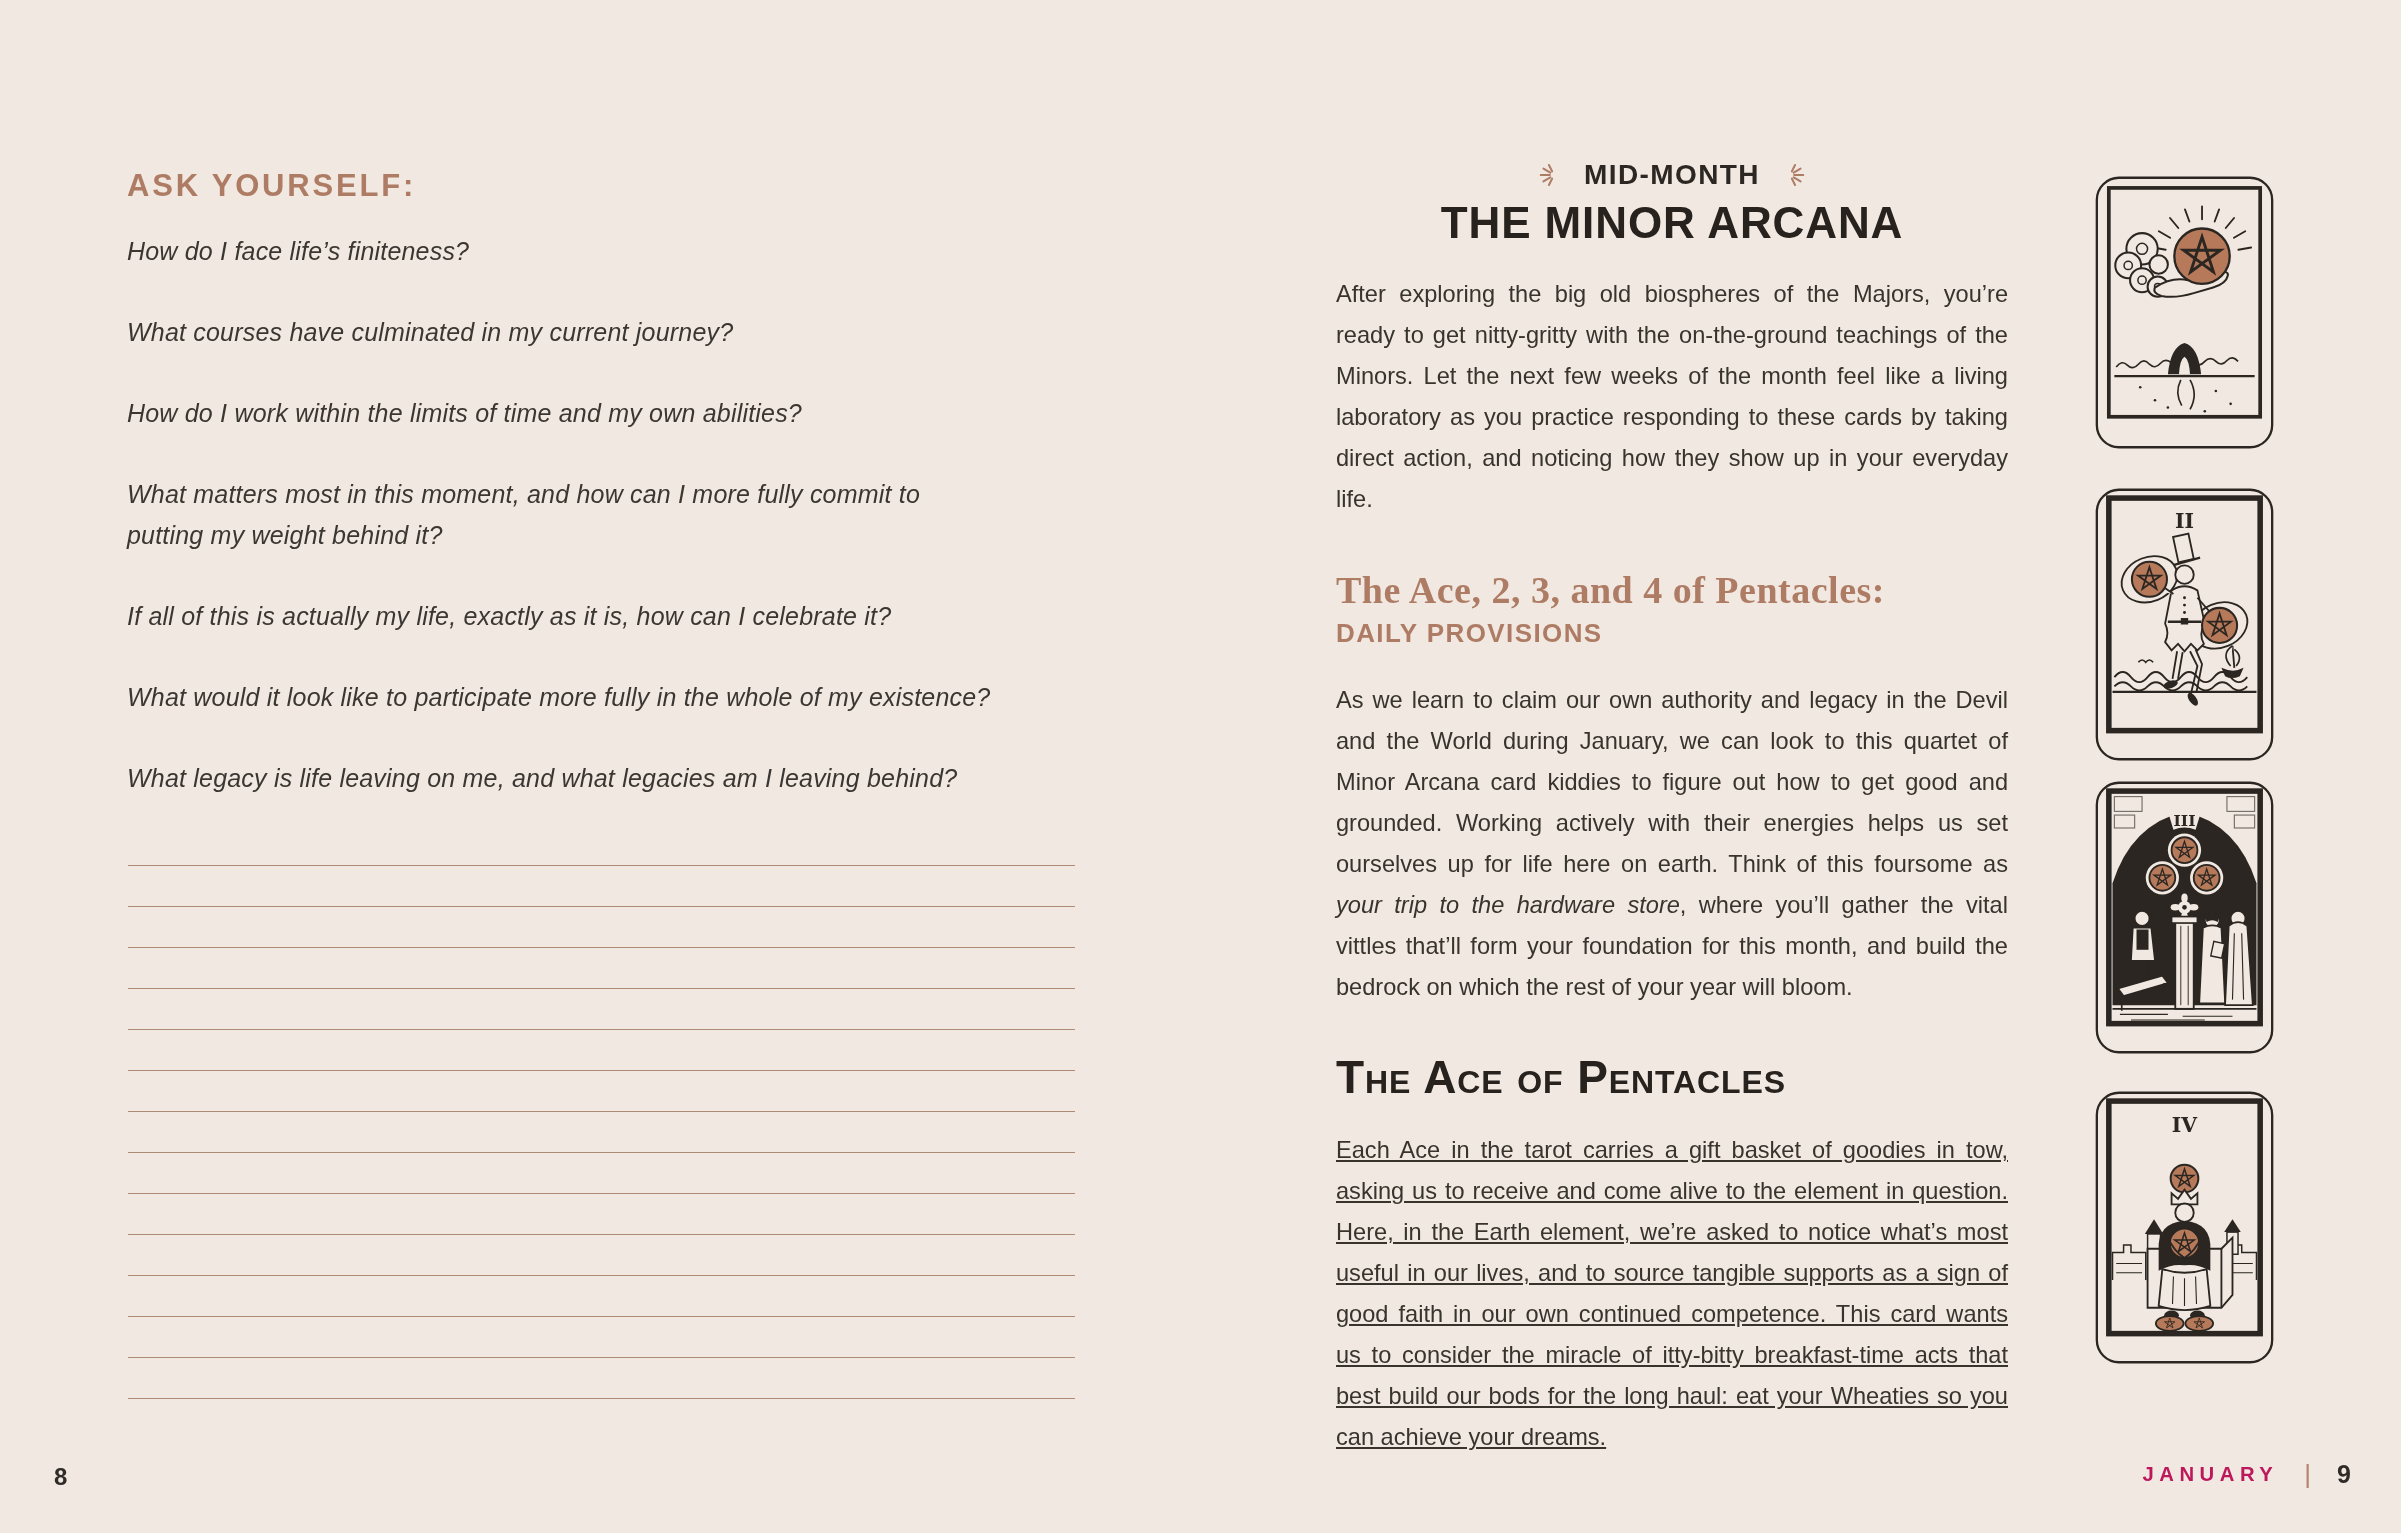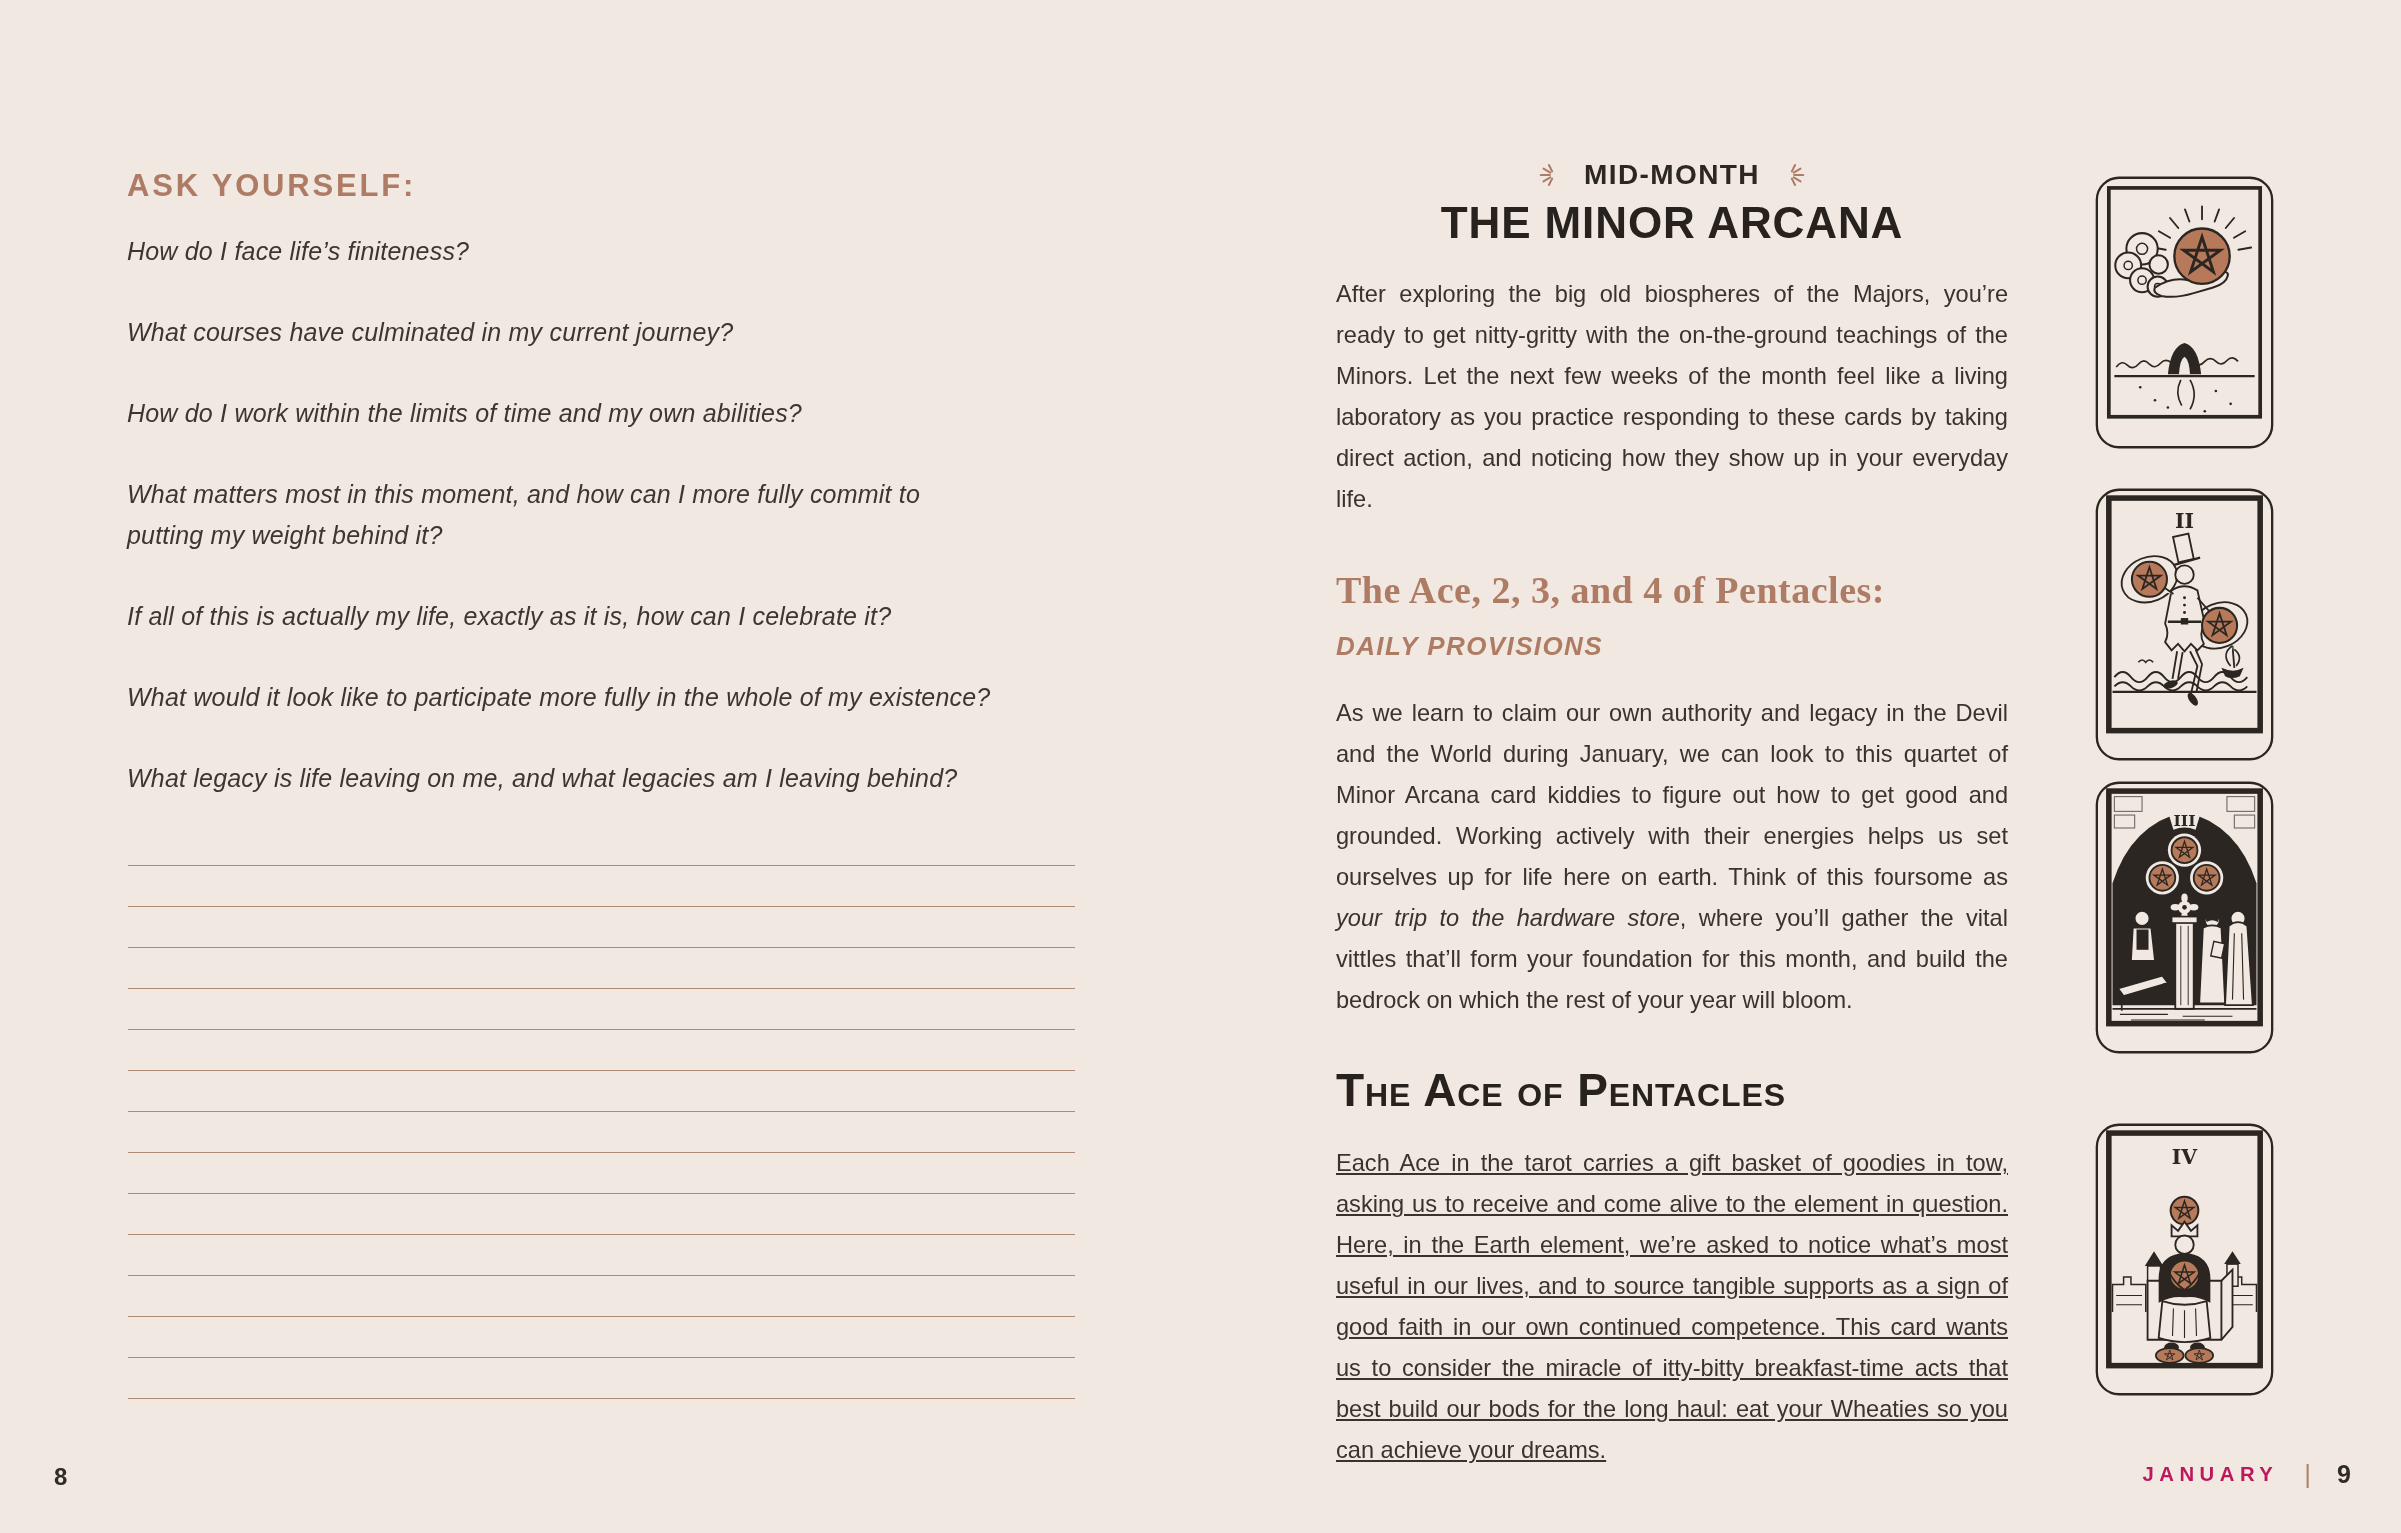--- a/index.html
+++ b/index.html
@@ -67,22 +67,22 @@
     text-align:justify;
   }
   .intro{margin-top:26px;}
   .sec-head{
     margin-top:48px;
     font-family:"Liberation Serif", serif;
     font-size:38px;font-weight:700;color:var(--rust);
     letter-spacing:0.5px;
   }
   .sec-sub{
-    margin-top:19px;
-    font-size:26px;font-weight:700;letter-spacing:1.4px;color:var(--rust);font-style:italic;
+    margin-top:6px;
+    font-size:26px;font-weight:700;letter-spacing:1.4px;color:var(--rust);
   }
   .sec-body{margin-top:31px;}
   .ace-head{
     margin-top:42px;
     font-variant:small-caps;
     font-size:46px;font-weight:700;color:#27221d;letter-spacing:0.9px;
   }
   .ace-body{margin-top:26px;text-decoration:underline;}
   .em{font-style:italic;}
 
@@ -95,21 +95,21 @@
   }
   .footer-sep{font-size:26px;color:#b3836c;font-weight:300;}
   .footer-pnum{font-size:25px;font-weight:700;color:#2f2b26;}
 
   
   .tarot-card{position:absolute;left:2093px;width:183px;height:275px;}
   .tarot-card svg{width:100%;height:100%;display:block;}
   .card-1{top:175px;}
   .card-2{top:487px;}
   .card-3{top:780px;}
-  .card-4{top:1122px;}
+  .card-4{top:1090px;}
 
   svg .st{stroke:var(--card-ink);fill:none;}
   svg .fb{fill:var(--bg);}
   svg .fi{fill:var(--card-ink);}
   svg .fc{fill:var(--coin);}
   svg text.numeral{
     font-family:"DejaVu Serif", serif;font-weight:700;fill:var(--card-ink);
   }
   .defs-holder{position:absolute;width:0;height:0;overflow:hidden;}
 </style>

